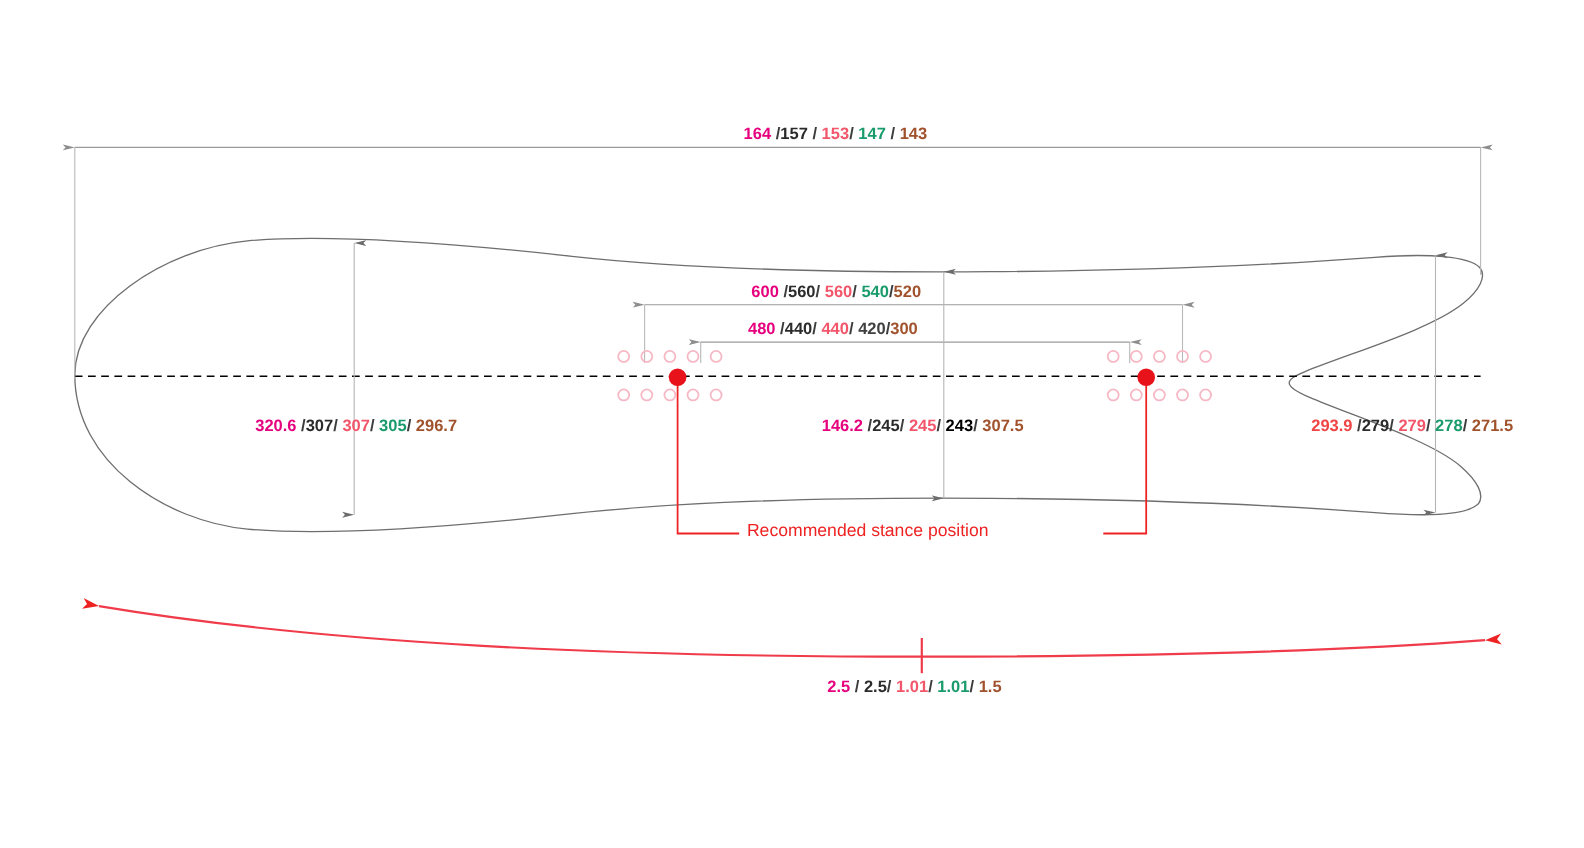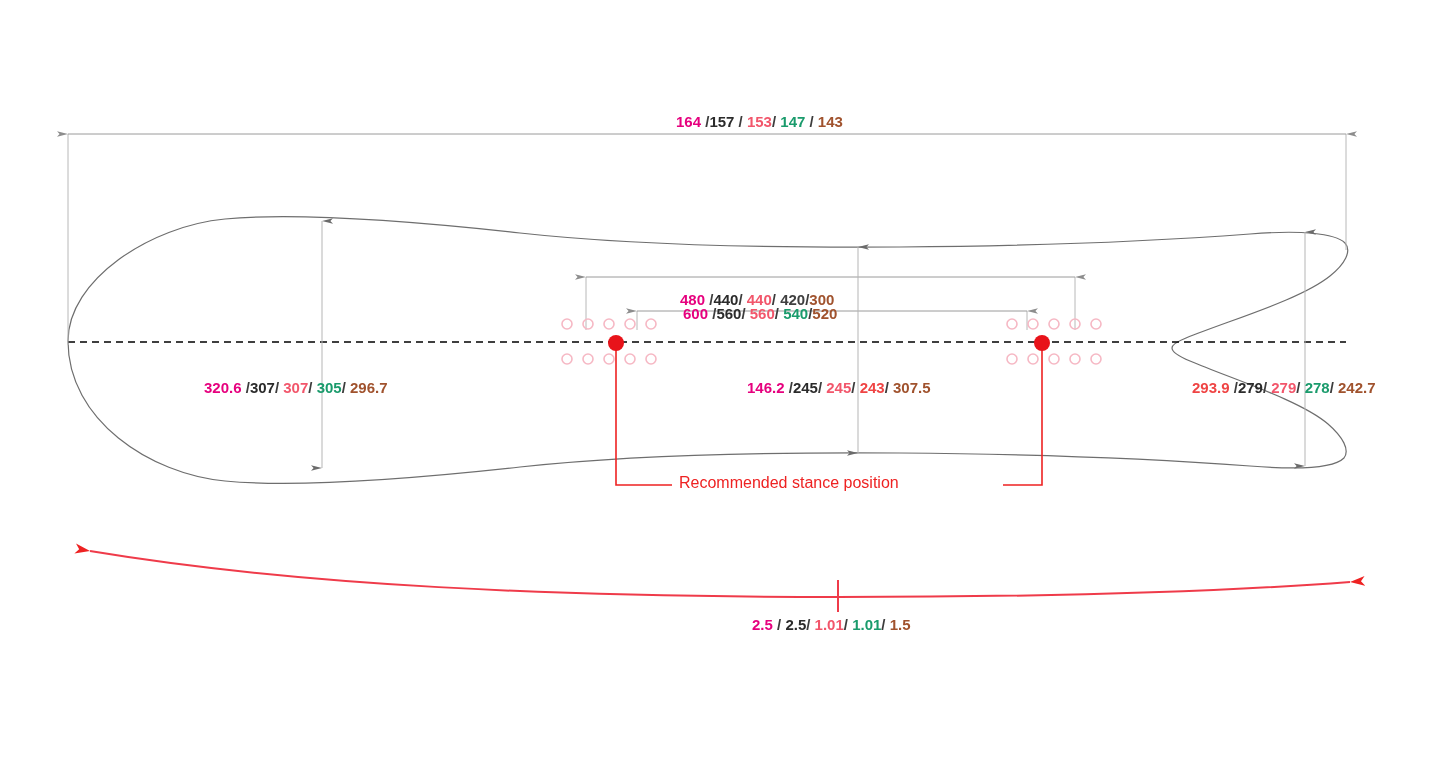--- a/index.html
+++ b/index.html
@@ -172,38 +172,38 @@
                C 300,586 560,597 838,597
                C 1110,597 1270,588 1350,582" fill="none" stroke="#ef3b4a" stroke-width="2" marker-start="url(#camArrL)" marker-end="url(#camArrR)"></path>
       <line x1="838" y1="580" x2="838" y2="612" stroke="#ef3b4a" stroke-width="2"></line>
     </g>
   </svg>
 
   <div class="dim-label" style="left:676px; top:114px;">
     <span class="seg" style="color:#E6007E">164</span><span class="sep"> /</span><span class="seg" style="color:#2b2b2b">157</span><span class="sep"> / </span><span class="seg" style="color:#F2566B">153</span><span class="sep">/ </span><span class="seg" style="color:#1A9B6C">147</span><span class="sep"> / </span><span class="seg" style="color:#A0522D">143</span>
   </div>
 
-  <div class="dim-label" style="left:683px; top:258px;margin-top:48px;">
+  <div class="dim-label" style="left:683px; top:258px;">
     <span class="seg" style="color:#E6007E">600</span><span class="sep"> /</span><span class="seg" style="color:#2b2b2b">560</span><span class="sep">/ </span><span class="seg" style="color:#F2566B">560</span><span class="sep">/ </span><span class="seg" style="color:#1A9B6C">540</span><span class="sep">/</span><span class="seg" style="color:#A0522D">520</span>
   </div>
 
   <div class="dim-label" style="left:680px; top:292px;">
     <span class="seg" style="color:#E6007E">480</span><span class="sep"> /</span><span class="seg" style="color:#2b2b2b">440</span><span class="sep">/ </span><span class="seg" style="color:#F2566B">440</span><span class="sep">/ </span><span class="seg" style="color:#404040">420</span><span class="sep">/</span><span class="seg" style="color:#A0522D">300</span>
   </div>
 
-  <div class="dim-label" style="left:204px; top:380px;">
+  <div class="dim-label" style="left:232px; top:380px;">
     <span class="seg" style="color:#E6007E">320.6</span><span class="sep"> /</span><span class="seg" style="color:#2b2b2b">307</span><span class="sep">/ </span><span class="seg" style="color:#F2566B">307</span><span class="sep">/ </span><span class="seg" style="color:#1A9B6C">305</span><span class="sep">/ </span><span class="seg" style="color:#A0522D">296.7</span>
   </div>
 
   <div class="dim-label" style="left:747px; top:380px;">
-    <span class="seg" style="color:#E6007E">146.2</span><span class="sep"> /</span><span class="seg" style="color:#2b2b2b">245</span><span class="sep">/ </span><span class="seg" style="color:#F2566B">245</span><span class="sep">/ </span><span class="seg" style="color:#ef4444">243</span><span class="sep">/ </span><span class="seg" style="color:#A0522D">307.5</span>
+    <span class="seg" style="color:#E6007E">146.2</span><span class="sep"> /</span><span class="seg" style="color:#2b2b2b">245</span><span class="sep">/ </span><span class="seg" style="color:#F2566B">245</span><span class="sep">/ </span><span class="seg" style="color:#000000">243</span><span class="sep">/ </span><span class="seg" style="color:#A0522D">307.5</span>
   </div>
 
   <div class="dim-label" style="left:1192px; top:380px;">
-    <span class="seg" style="color:#ef4444">293.9</span><span class="sep"> /</span><span class="seg" style="color:#2b2b2b">279</span><span class="sep">/ </span><span class="seg" style="color:#F2566B">279</span><span class="sep">/ </span><span class="seg" style="color:#1A9B6C">278</span><span class="sep">/ </span><span class="seg" style="color:#A0522D">242.7</span>
+    <span class="seg" style="color:#ef4444">293.9</span><span class="sep"> /</span><span class="seg" style="color:#2b2b2b">279</span><span class="sep">/ </span><span class="seg" style="color:#F2566B">279</span><span class="sep">/ </span><span class="seg" style="color:#1A9B6C">278</span><span class="sep">/ </span><span class="seg" style="color:#A0522D">271.5</span>
   </div>
 
   <div class="dim-label" style="left:752px; top:617px;">
     <span class="seg" style="color:#E6007E">2.5</span><span class="sep"> / </span><span class="seg" style="color:#2b2b2b">2.5</span><span class="sep">/ </span><span class="seg" style="color:#F2566B">1.01</span><span class="sep">/ </span><span class="seg" style="color:#1A9B6C">1.01</span><span class="sep">/ </span><span class="seg" style="color:#A0522D">1.5</span>
   </div>
 
   <div class="stance-caption" style="left:679px; top:474px;">Recommended stance position</div>
 
 </div>
 

